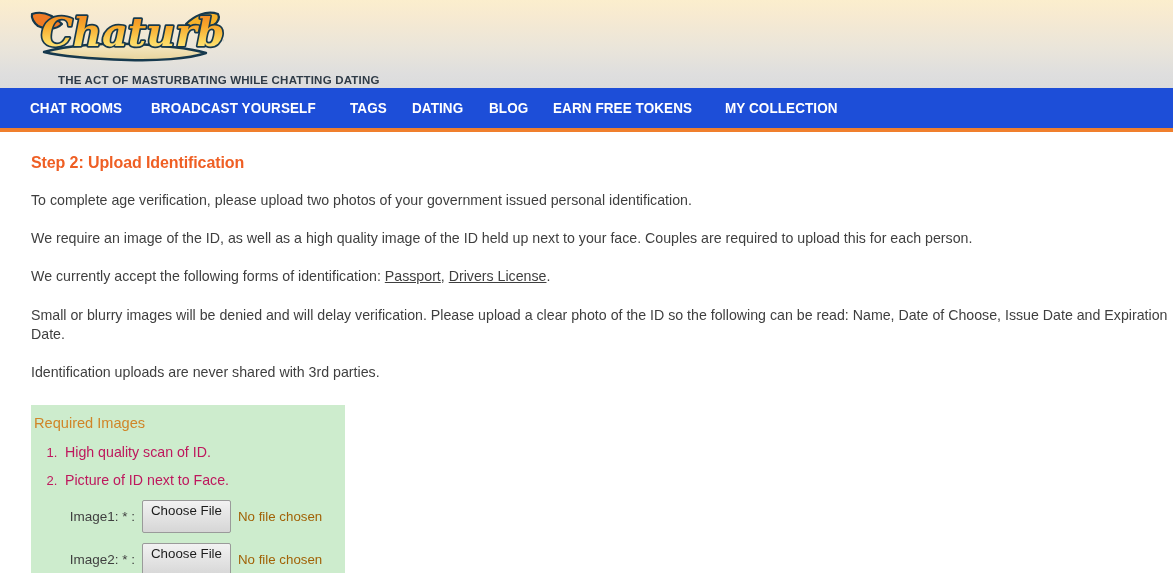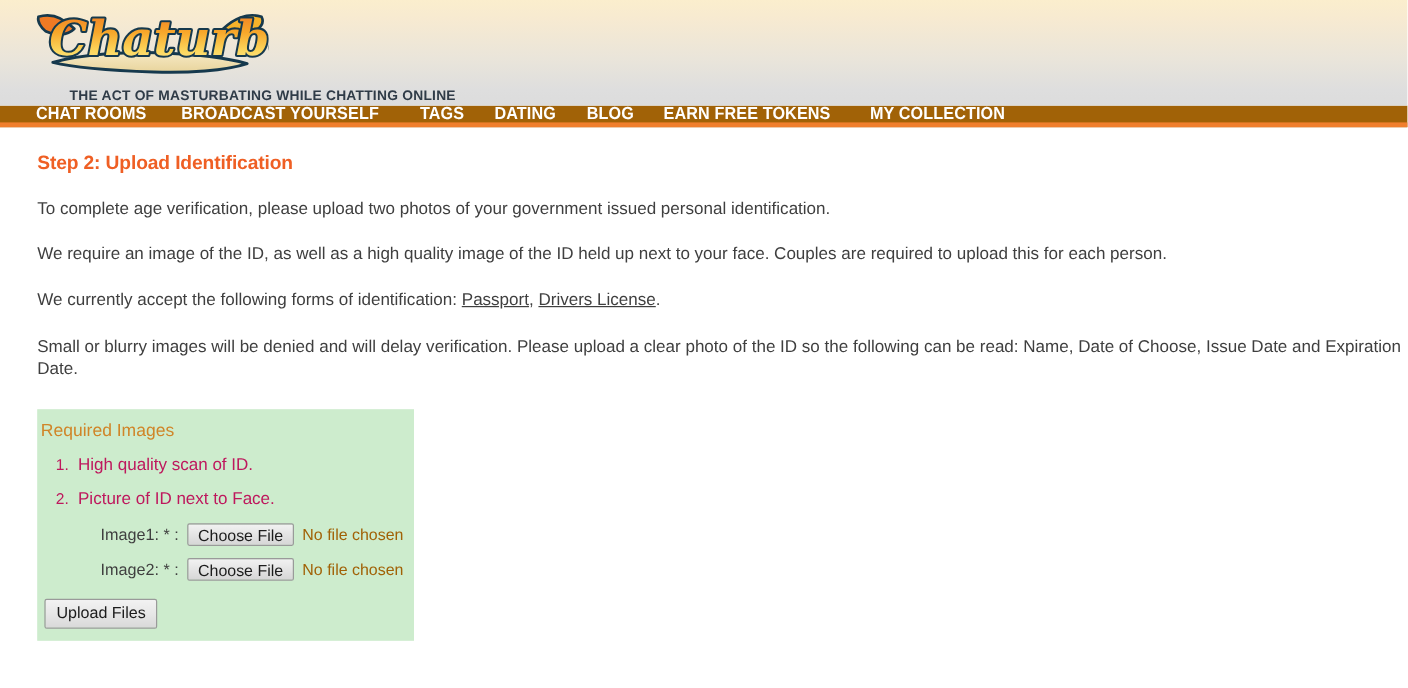--- a/index.html
+++ b/index.html
@@ -42,22 +42,22 @@
     font-family: "Liberation Sans", sans-serif;
     font-size: 11.5px;
     font-weight: 600;
     letter-spacing: 0.2px;
     color: #2f3b47;
     white-space: nowrap;
   }
 
   
   .main-nav {
-    height: 18px;
-    background: #a16207;
+    height: 44px;
+    background: #1d4ed8;
     border-bottom: 4px solid #f07f2d;
     display: flex;
     align-items: center;
     padding-left: 30px;
   }
   .nav-item {
     color: #ffffff;
     font-family: "Liberation Sans", sans-serif;
     font-size: 14.5px;
     font-weight: bold;
@@ -128,21 +128,21 @@
 
   .file-rows {
     margin-top: 10px;
   }
   .file-row {
     display: flex;
     align-items: center;
     margin-bottom: 10px;
   }
   .file-label {
-    width: 125px;
+    width: 111px;
     text-align: right;
     padding-right: 7px;
     font-size: 13.5px;
     color: #3f3f3f;
     white-space: nowrap;
   }
   .file-label .req-star {
     font-size: 13.5px;
     color: #3f3f3f;
   }
@@ -150,21 +150,21 @@
     display: flex;
     align-items: center;
   }
   .choose-btn {
     font-family: "Liberation Sans", sans-serif;
     font-size: 13.3px;
     color: #1c1c1c;
     background: linear-gradient(to bottom, #f2f2f2 0%, #e4e4e4 50%, #d6d6d6 100%);
     border: 1px solid #9a9a9a;
     border-radius: 2px;
-    padding: 2px 8px 0 8px;
+    padding: 2px 8px 14px 8px;
     cursor: pointer;
     line-height: 1.15;
   }
   .no-file {
     font-size: 13.3px;
     color: #a16207;
     margin-left: 7px;
     white-space: nowrap;
   }
 
@@ -205,21 +205,21 @@
 
         <path d="M4 10 C16 6 26 12 34 20 C28 26 18 26 10 22 C6 19 3 14 4 10 Z" fill="#f07a24" stroke="#16394d" stroke-width="2.2" stroke-linejoin="round"></path>
 
         <path d="M190 10 C178 6 166 12 158 20 C166 25 178 25 186 21 C190 18 192 14 190 10 Z" fill="#f6b32a" stroke="#16394d" stroke-width="2.2" stroke-linejoin="round"></path>
 
         <path d="M16 48 C40 41 78 39 104 40 C130 41 160 44 178 49 C160 55 128 57 100 56 C70 55 36 53 16 48 Z" fill="url(#gradBanner)" stroke="#16394d" stroke-width="2.4" stroke-linejoin="round"></path>
 
         <text x="13" y="42" font-family="'DejaVu Serif', serif" font-size="40" font-style="italic" font-weight="bold" fill="url(#gradLetters)" stroke="#16394d" stroke-width="3.4" stroke-linejoin="round" paint-order="stroke fill">Chaturbate</text>
       </svg>
     </div>
-    <div class="tagline">THE ACT OF MASTURBATING WHILE CHATTING ONLINE</div>
+    <div class="tagline">THE ACT OF MASTURBATING WHILE CHATTING DATING</div>
   </div>
 </div>
 
 <nav class="main-nav">
   <a class="nav-item">CHAT ROOMS</a>
   <a class="nav-item">BROADCAST YOURSELF</a>
   <a class="nav-item">TAGS</a>
   <a class="nav-item">DATING</a>
   <a class="nav-item">BLOG</a>
   <a class="nav-item">EARN FREE TOKENS</a>
@@ -231,20 +231,21 @@
   <h1 class="page-title">Step 2: Upload Identification</h1>
 
   <p class="para">To complete age verification, please upload two photos of your government issued personal identification.</p>
 
   <p class="para">We require an image of the ID, as well as a high quality image of the ID held up next to your face. Couples are required to upload this for each person.</p>
 
   <p class="para"><span>We currently accept the following forms of identification: </span><a class="inline-link">Passport</a><span>, </span><a class="inline-link">Drivers License</a><span>.</span></p>
 
   <p class="para">Small or blurry images will be denied and will delay verification. Please upload a clear photo of the ID so the following can be read: Name, Date of Choose, Issue Date and Expiration Date.</p>
 
+  <p class="para">Identification uploads are never shared with 3rd parties.</p>
 
   <div class="required-box">
 
     <div class="required-title">Required Images</div>
 
     <ol class="req-list">
       <li>High quality scan of ID.</li>
       <li>Picture of ID next to Face.</li>
     </ol>
 

